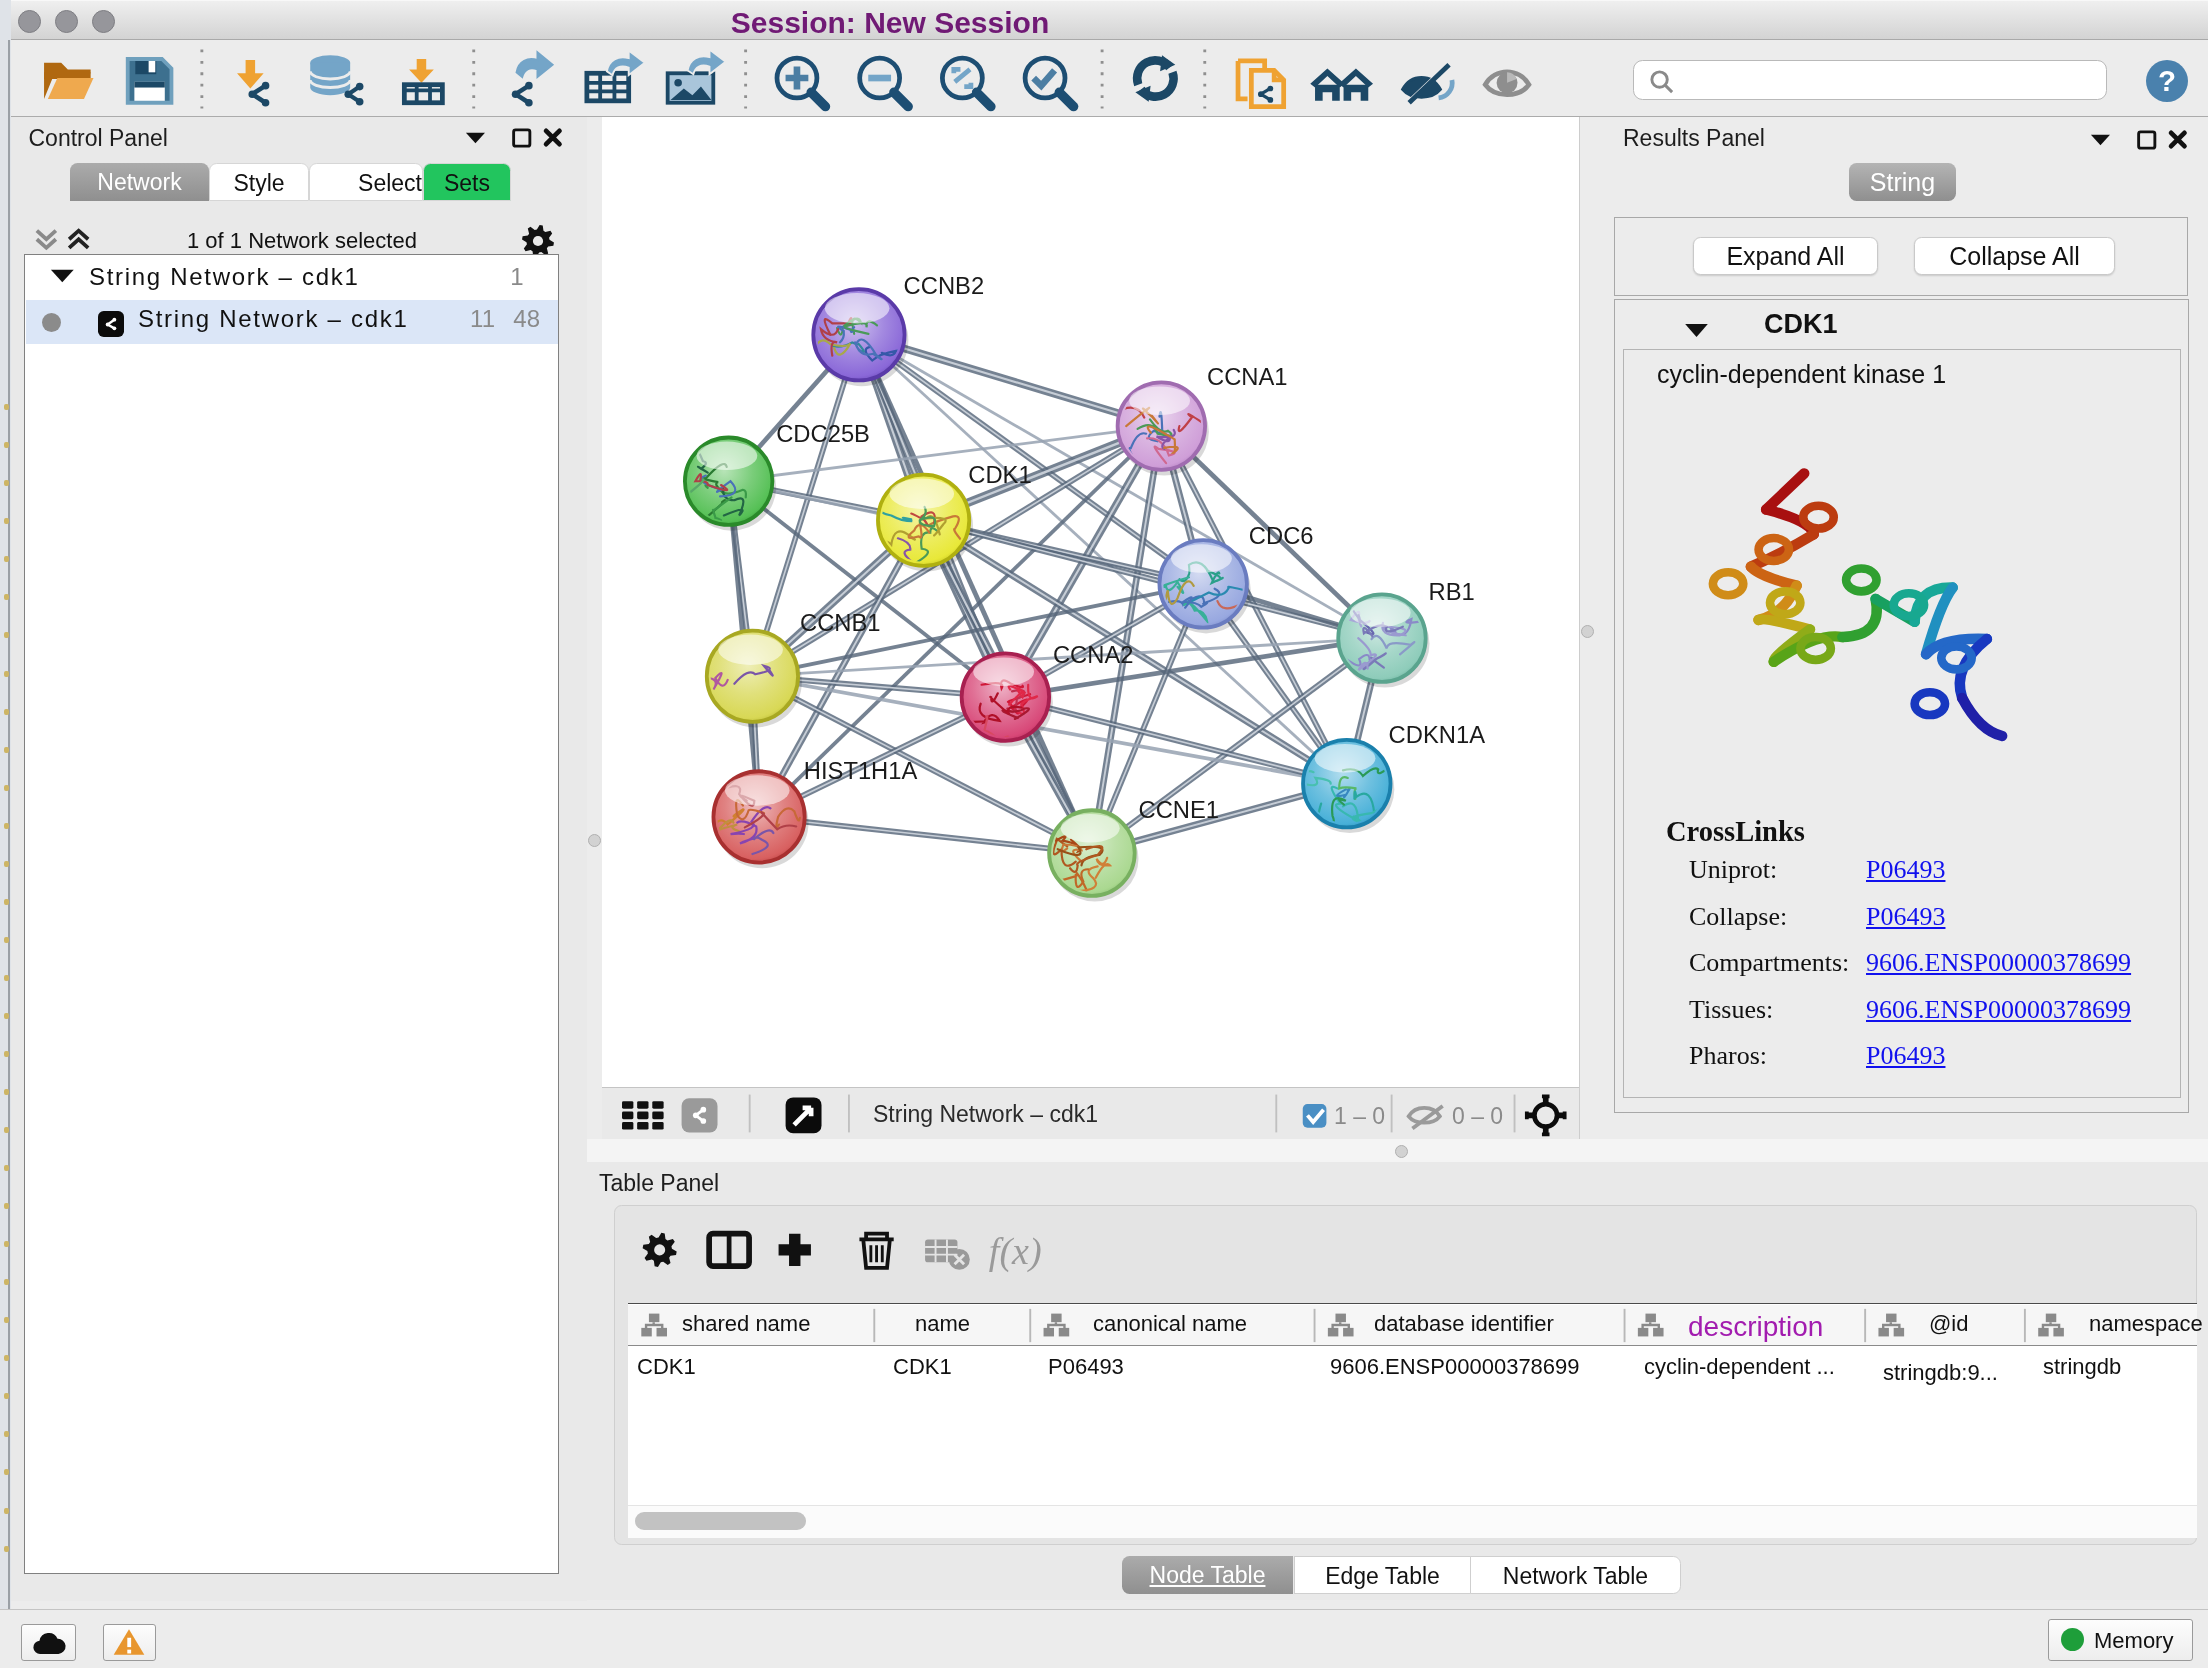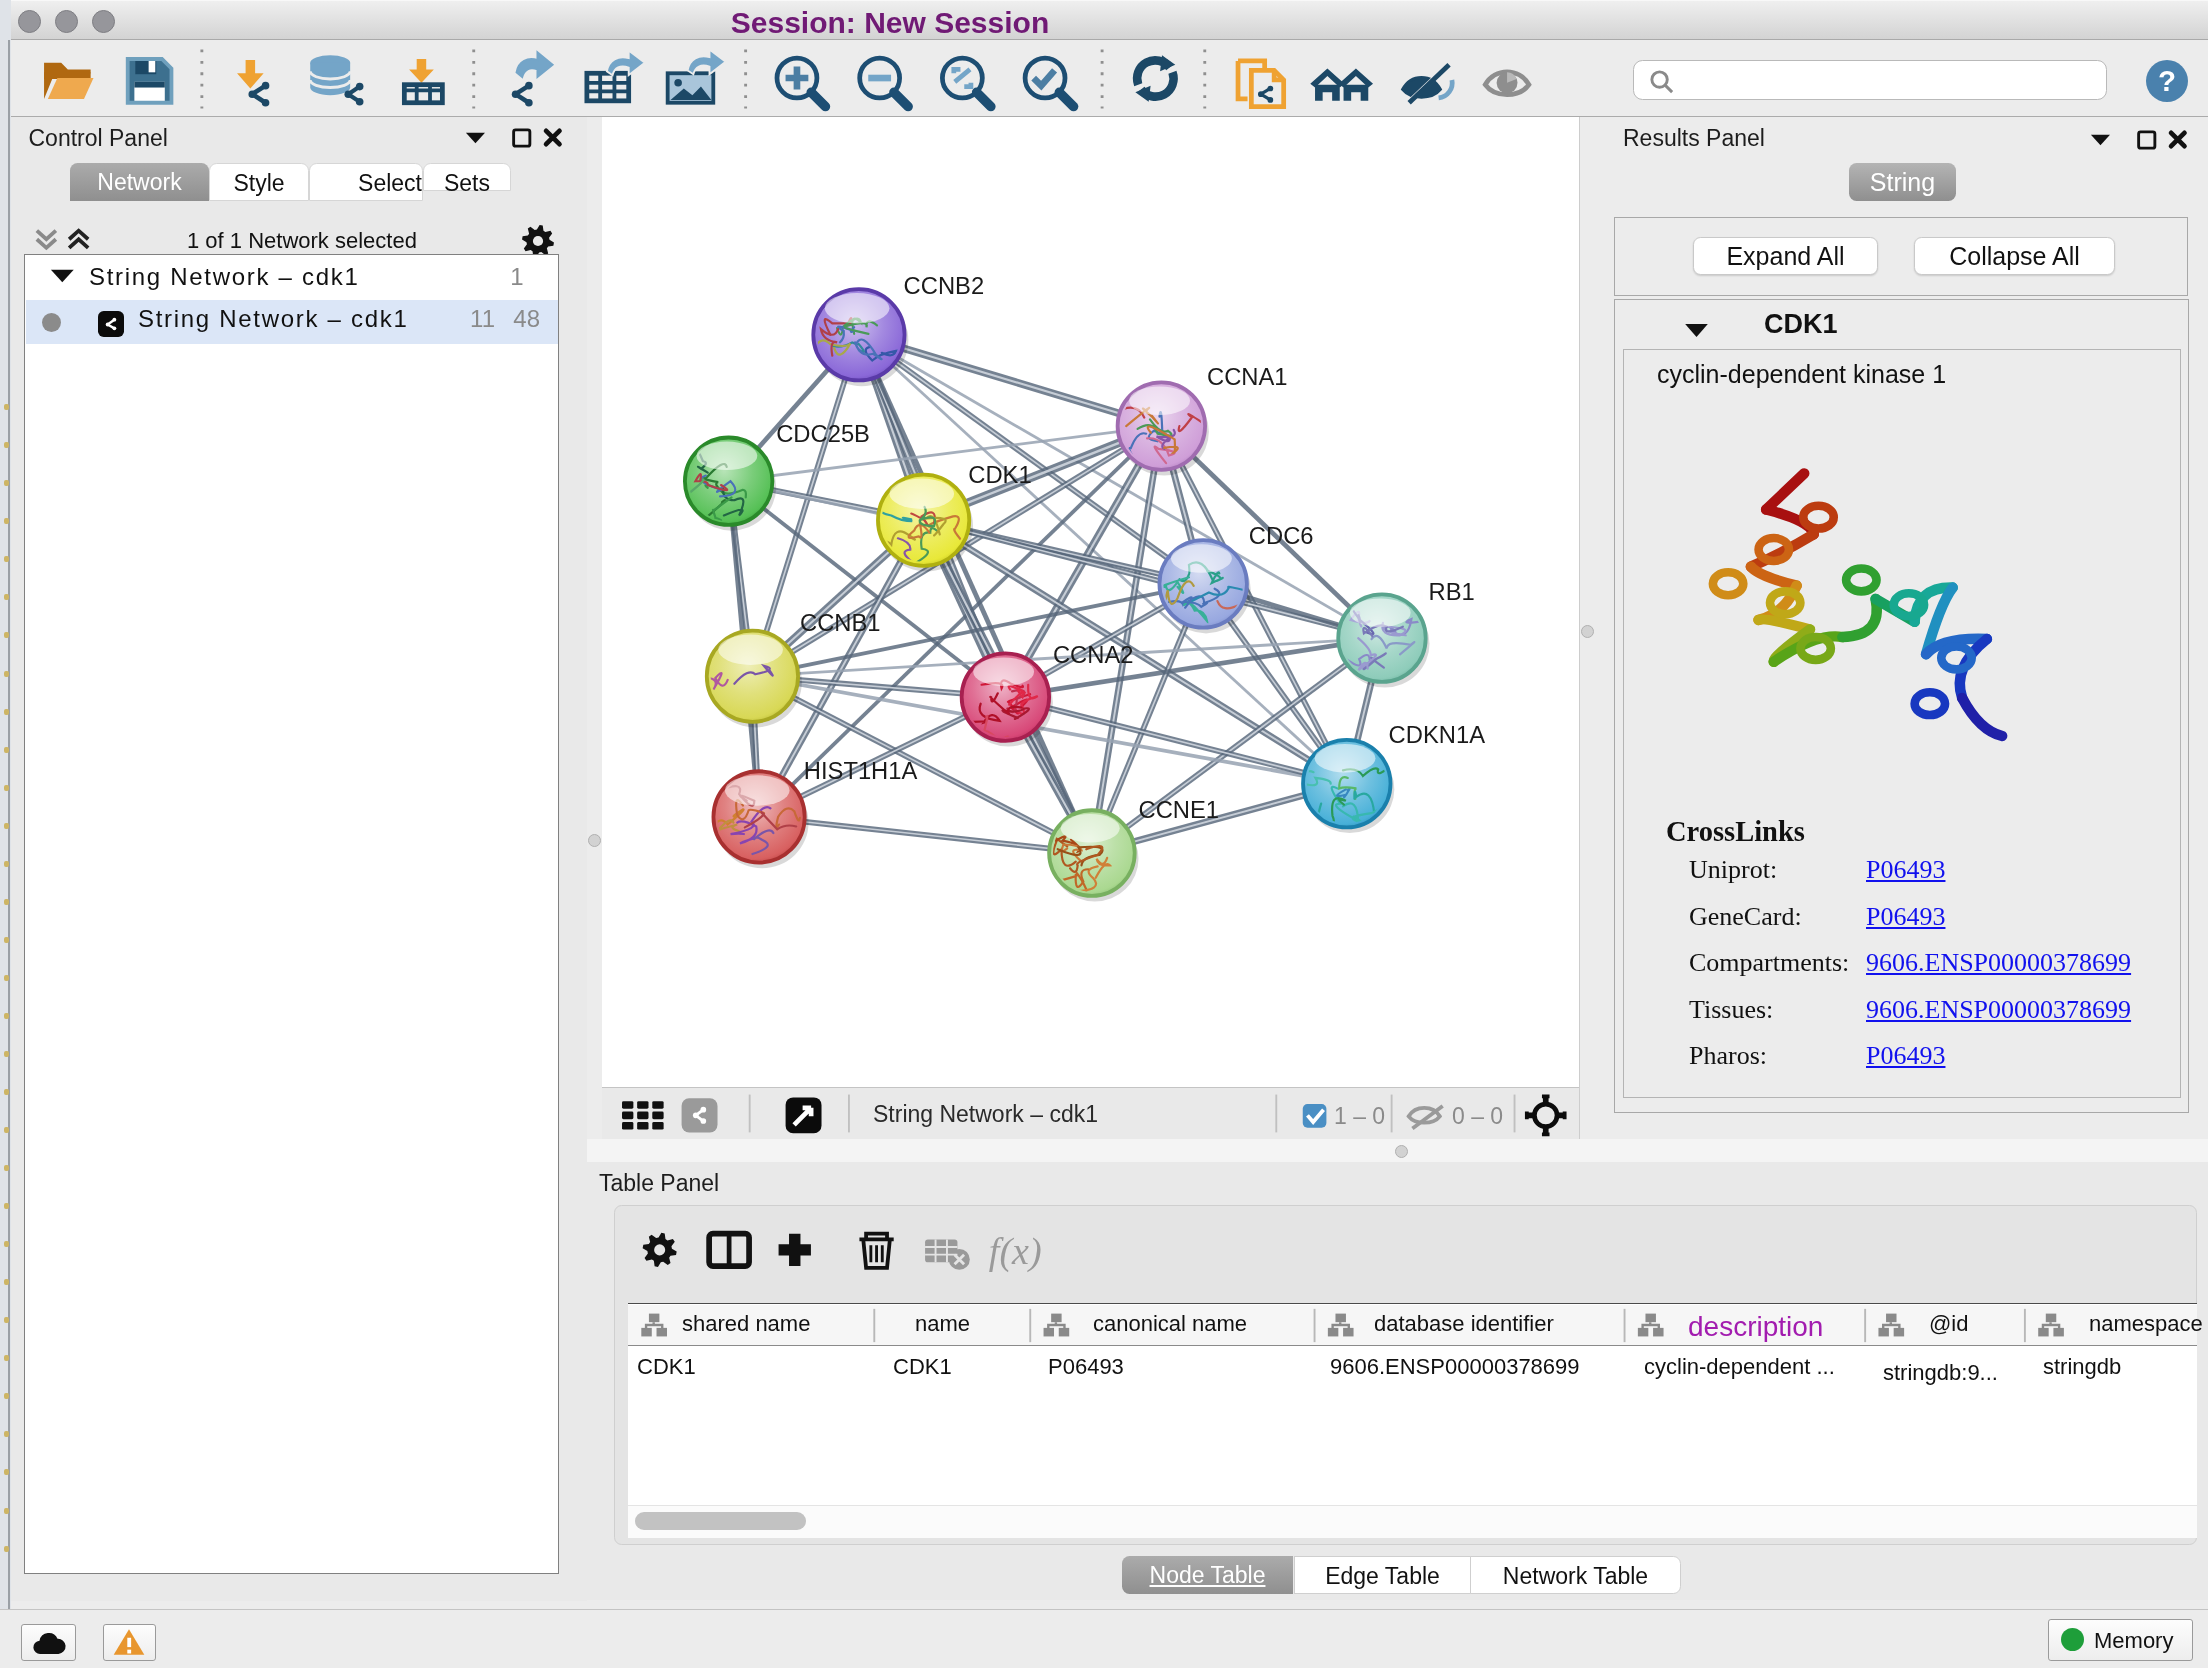--- a/index.html
+++ b/index.html
@@ -183,21 +183,21 @@
 <div class="abs" style="left:10.5px;top:117px;width:576px;height:1484px;background:#e9e9e9;"></div>
 <div class="abs" style="left:28.5px;top:125px;font-size:23px;color:#1d1d1d;">Control Panel</div>
 <svg class="abs" style="left:464px;top:127px;" width="105" height="21" viewBox="0 0 110 22">
     <path d="M2 6 l20 0 -10 11 z" fill="#111"></path>
     <rect x="52" y="3" width="17" height="17" fill="none" stroke="#111" stroke-width="3" rx="2"></rect>
     <path d="M86 4 l14 14 M100 4 l-14 14" stroke="#111" stroke-width="5" stroke-linecap="round"></path>
   </svg>
 <div class="abs" style="left:70px;top:163px;width:139px;height:38px;background:linear-gradient(#ababab,#8f8f8f);border-radius:7.6px 7.6px 0 0;color:#fff;font-size:23px;text-align:center;line-height:38px;">Network</div>
 <div class="abs" style="left:209px;top:163px;width:100px;height:38px;background:#fff;border:1px solid #d6d6d6;border-radius:7.6px 7.6px 0 0;color:#111;font-size:23px;text-align:center;line-height:38px;">Style</div>
 <div class="abs" style="left:309px;top:163px;width:114px;height:38px;background:#fff;border:1px solid #d6d6d6;border-radius:7.6px 7.6px 0 0;color:#111;font-size:23px;text-align:right;line-height:38px;">Select</div>
-<div class="abs" style="left:423px;top:163px;width:88px;height:28px;background:#ffffff;border:1px solid #d6d6d6;border-radius:7.6px 7.6px 0 0;color:#111;font-size:23px;text-align:center;line-height:38px;">Sets</div>
+<div class="abs" style="left:423px;top:163px;width:88px;height:38px;background:#22c55e;border:1px solid #d6d6d6;border-radius:7.6px 7.6px 0 0;color:#111;font-size:23px;text-align:center;line-height:38px;">Sets</div>
 <svg class="abs" style="left:34px;top:225px;" width="57" height="28.5" viewBox="0 0 60 30">
     <g fill="none" stroke="#8a8a8a" stroke-width="4">
       <path d="M3 6 l10 9 10-9 M3 15 l10 9 10-9"></path>
     </g>
     <g fill="none" stroke="#222" stroke-width="4">
       <path d="M37 15 l10-9 10 9 M37 24 l10-9 10 9"></path>
     </g>
   </svg>
 <div class="abs" style="left:187px;top:228px;font-size:22px;color:#111;">1 of 1 Network selected</div>
 <svg class="abs" style="left:521px;top:224px;" width="34" height="34" viewBox="0 0 36 36">
@@ -652,21 +652,21 @@
     <path d="M136 198 a16 12 0 1 1 32 0 a16 12 0 1 1 -32 0" fill="none" stroke="#78a818" stroke-width="9"></path>
     <path d="M184 126 a16 12 0 1 1 32 0 a16 12 0 1 1 -32 0" fill="none" stroke="#30a030" stroke-width="9"></path>
     <path d="M234 152 a16 12 0 1 1 32 0 a16 12 0 1 1 -32 0" fill="none" stroke="#18a890" stroke-width="9"></path>
     <path d="M284 208 a16 12 0 1 1 32 0 a16 12 0 1 1 -32 0" fill="none" stroke="#2468c8" stroke-width="9"></path>
     <path d="M256 256 a16 12 0 1 1 32 0 a16 12 0 1 1 -32 0" fill="none" stroke="#1838c0" stroke-width="9"></path>
     <path d="M44 130 a16 12 0 1 1 32 0 a16 12 0 1 1 -32 0" fill="none" stroke="#d08c18" stroke-width="9"></path>
   </svg>
 <div class="abs serif" style="left:1666px;top:816px;font-size:28.5px;font-weight:bold;color:#111;">CrossLinks</div>
 <div class="abs serif" style="left:1689px;top:855px;font-size:26px;color:#111;">Uniprot:</div>
 <div class="abs serif" style="left:1866px;top:855px;font-size:26px;color:#1111ee;text-decoration:underline;">P06493</div>
-<div class="abs serif" style="left:1689px;top:902px;font-size:26px;color:#111;">GeneCard:</div>
+<div class="abs serif" style="left:1689px;top:902px;font-size:26px;color:#111;">Collapse:</div>
 <div class="abs serif" style="left:1866px;top:902px;font-size:26px;color:#1111ee;text-decoration:underline;">P06493</div>
 <div class="abs serif" style="left:1689px;top:948px;font-size:26px;color:#111;">Compartments:</div>
 <div class="abs serif" style="left:1866px;top:948px;font-size:26px;color:#1111ee;text-decoration:underline;">9606.ENSP00000378699</div>
 <div class="abs serif" style="left:1689px;top:995px;font-size:26px;color:#111;">Tissues:</div>
 <div class="abs serif" style="left:1866px;top:995px;font-size:26px;color:#1111ee;text-decoration:underline;">9606.ENSP00000378699</div>
 <div class="abs serif" style="left:1689px;top:1041px;font-size:26px;color:#111;">Pharos:</div>
 <div class="abs serif" style="left:1866px;top:1041px;font-size:26px;color:#1111ee;text-decoration:underline;">P06493</div>
 <div class="abs" style="left:1581px;top:625px;width:13.3px;height:13.3px;border-radius:50%;background:#d2d2d2;border:1px solid #b0b0b0;"></div>
 <div class="abs" style="left:587px;top:1162px;width:1622px;height:438px;background:#e9e9e9;"></div>
 <div class="abs" style="left:599px;top:1170px;font-size:23px;color:#1d1d1d;">Table Panel</div>

